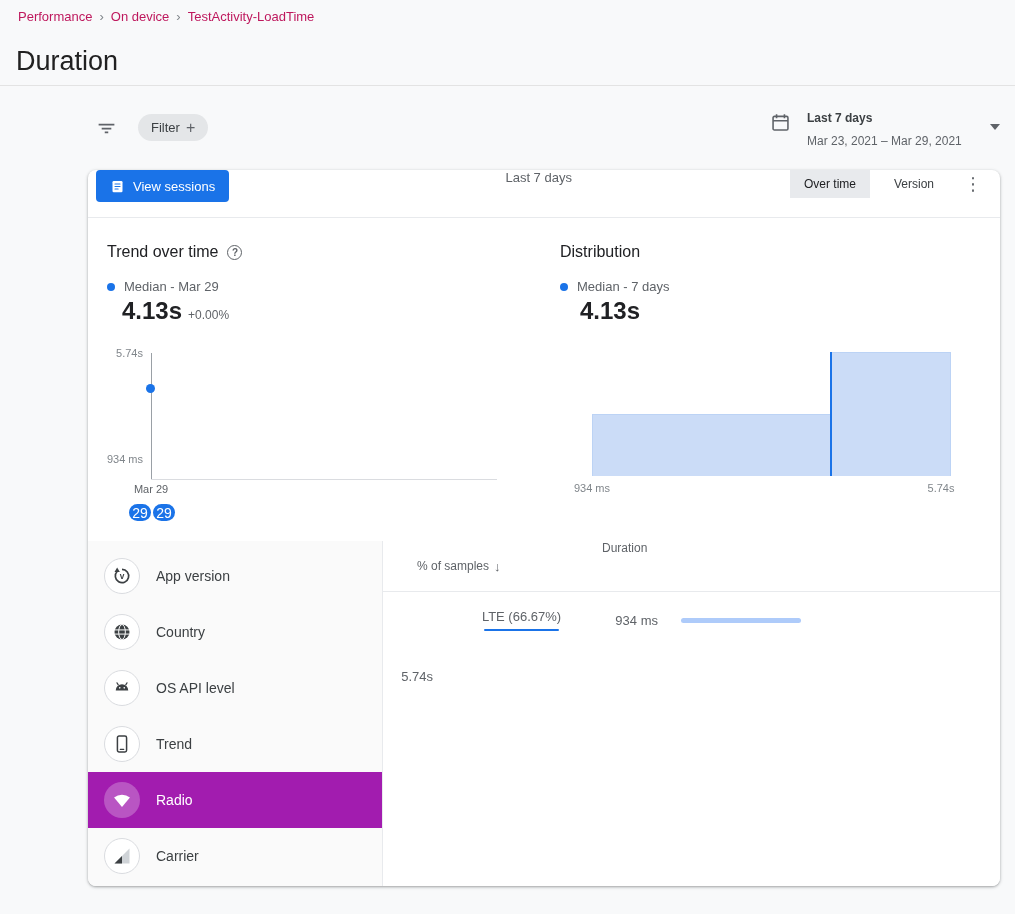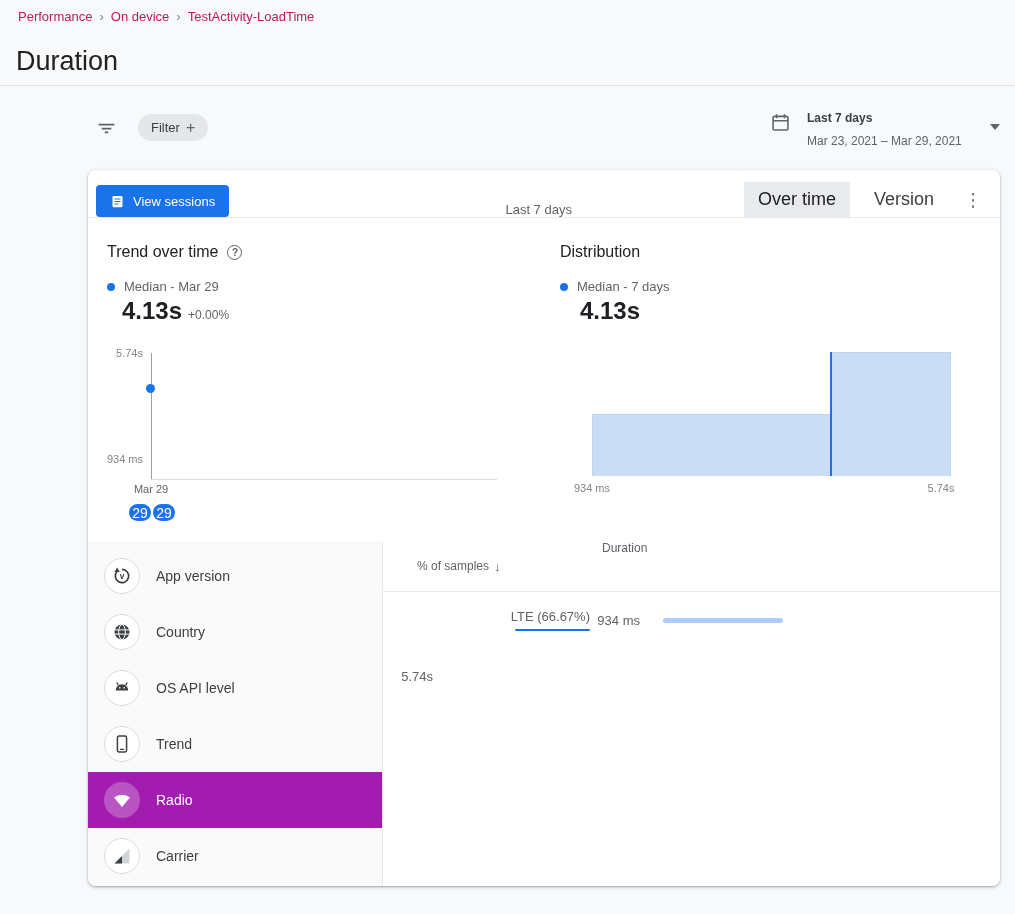--- a/index.html
+++ b/index.html
@@ -14,25 +14,25 @@
   .filter-chip{position:absolute;left:138px;top:114px;height:27px;padding:0 13px;border:none;border-radius:14px;background:#e4e6e8;color:#3c4043;font-size:13px;font-family:inherit;display:flex;align-items:center;gap:6px;cursor:pointer}
   .filter-chip .plus{font-size:16px;color:#5f6368;line-height:1}
 
   .date-picker{position:absolute;left:770px;top:108px;width:230px;display:flex;gap:16px;cursor:pointer}
   .date-col{display:flex;flex-direction:column;gap:9px}
   .date-preset{font-size:12px;font-weight:700;color:#3c4043;margin-top:3px}
   .date-range{font-size:12px;color:#5f6368}
   .caret{width:0;height:0;border-left:5px solid transparent;border-right:5px solid transparent;border-top:6px solid #5f6368;margin-left:auto;margin-top:16px}
 
   .card{position:absolute;left:88px;top:170px;width:912px;height:716px;background:#fff;border-radius:8px;box-shadow:0 1px 2px rgba(60,64,67,.3),0 1px 3px 1px rgba(60,64,67,.15);overflow:hidden}
-  .card-header{height:47px;border-bottom:1px solid #e8eaed;display:flex;align-items:flex-end;padding:0 12px;position:relative}
+  .card-header{height:47px;border-bottom:1px solid #e8eaed;display:flex;align-items:flex-start;padding:0 12px;position:relative}
   .btn-sessions{display:flex;align-items:center;gap:8px;height:32px;padding:0 14px;background:#1a73e8;color:#fff;border:none;border-radius:4px;font-size:13px;font-weight:500;font-family:inherit;cursor:pointer;margin-left:-4px}
   .hdr-period{position:absolute;left:50%;transform:translateX(-58%);color:#5f6368;font-size:13px}
   .hdr-right{margin-left:auto;display:flex;align-items:center;gap:10px}
-  .tab{font-size:18px;font-weight:500;color:#3c4043;padding:7px 14px;border-radius:0;border:none;background:transparent;font-family:inherit;cursor:pointer}
+  .tab{font-size:12px;font-weight:500;color:#3c4043;padding:7px 14px;border-radius:0;border:none;background:transparent;font-family:inherit;cursor:pointer}
   .tab.selected{background:#e8eaed;color:#202124}
   .kebab{font-size:18px;color:#5f6368;cursor:pointer;padding:0 6px;line-height:1}
 
   .charts{position:relative;height:323px}
   .chart-title{position:absolute;font-size:16px;color:#202124;display:flex;align-items:center;gap:9px}
   .help{width:15px;height:15px;border:1.5px solid #5f6368;border-radius:50%;font-size:10px;color:#5f6368;display:flex;align-items:center;justify-content:center;cursor:pointer;font-weight:700;box-sizing:border-box}
   .legend{position:absolute;display:flex;align-items:center;gap:9px;font-size:13px;color:#5f6368}
   .dot{width:8px;height:8px;border-radius:50%;background:#1a73e8;flex:none}
   .big-val{position:absolute;display:flex;align-items:baseline;gap:6px}
   .big-val .v{font-size:24px;font-weight:600;color:#202124}
@@ -58,21 +58,21 @@
   .side-item .chip{width:36px;height:36px;border-radius:50%;background:#fff;border:1px solid #dadce0;display:flex;align-items:center;justify-content:center;flex:none;box-sizing:border-box}
   .side-item.selected{background:#a21caf;color:#fff}
   .side-item.selected .chip{background:rgba(255,255,255,.25);border-color:transparent}
 
   .tbl{flex:1;display:flex;flex-direction:column;background:#fff}
   .tbl-head{height:50px;display:flex;border-bottom:1px solid #e8eaed;font-size:12px;color:#5f6368;flex:none}
   .th1{margin-left:34px;width:173px;display:flex;align-items:center;gap:5px;cursor:pointer}
   .th1 .arrow{font-size:13px}
   .th2{padding-left:12px;cursor:pointer}
   .t-row{height:56px;display:flex;align-items:center;cursor:pointer}
-  .cell-label{margin-left:34px;width:173px;display:flex;flex-direction:column;align-items:flex-end;gap:5px}
+  .cell-label{margin-left:52px;width:173px;display:flex;flex-direction:column;align-items:center;gap:5px}
   .cell-label .lbl{font-size:13px;color:#5f6368}
   .underbar{height:2px;background:#1a73e8;border-radius:1px}
   .cell-dur{width:50px;text-align:right;font-size:13px;color:#5f6368;flex:none}
   .durbar{margin-left:23px;width:120px;height:5px;border-radius:3px;background:#aecbfa}
 </style>
 </head>
 <body>
 
 <div>
 

